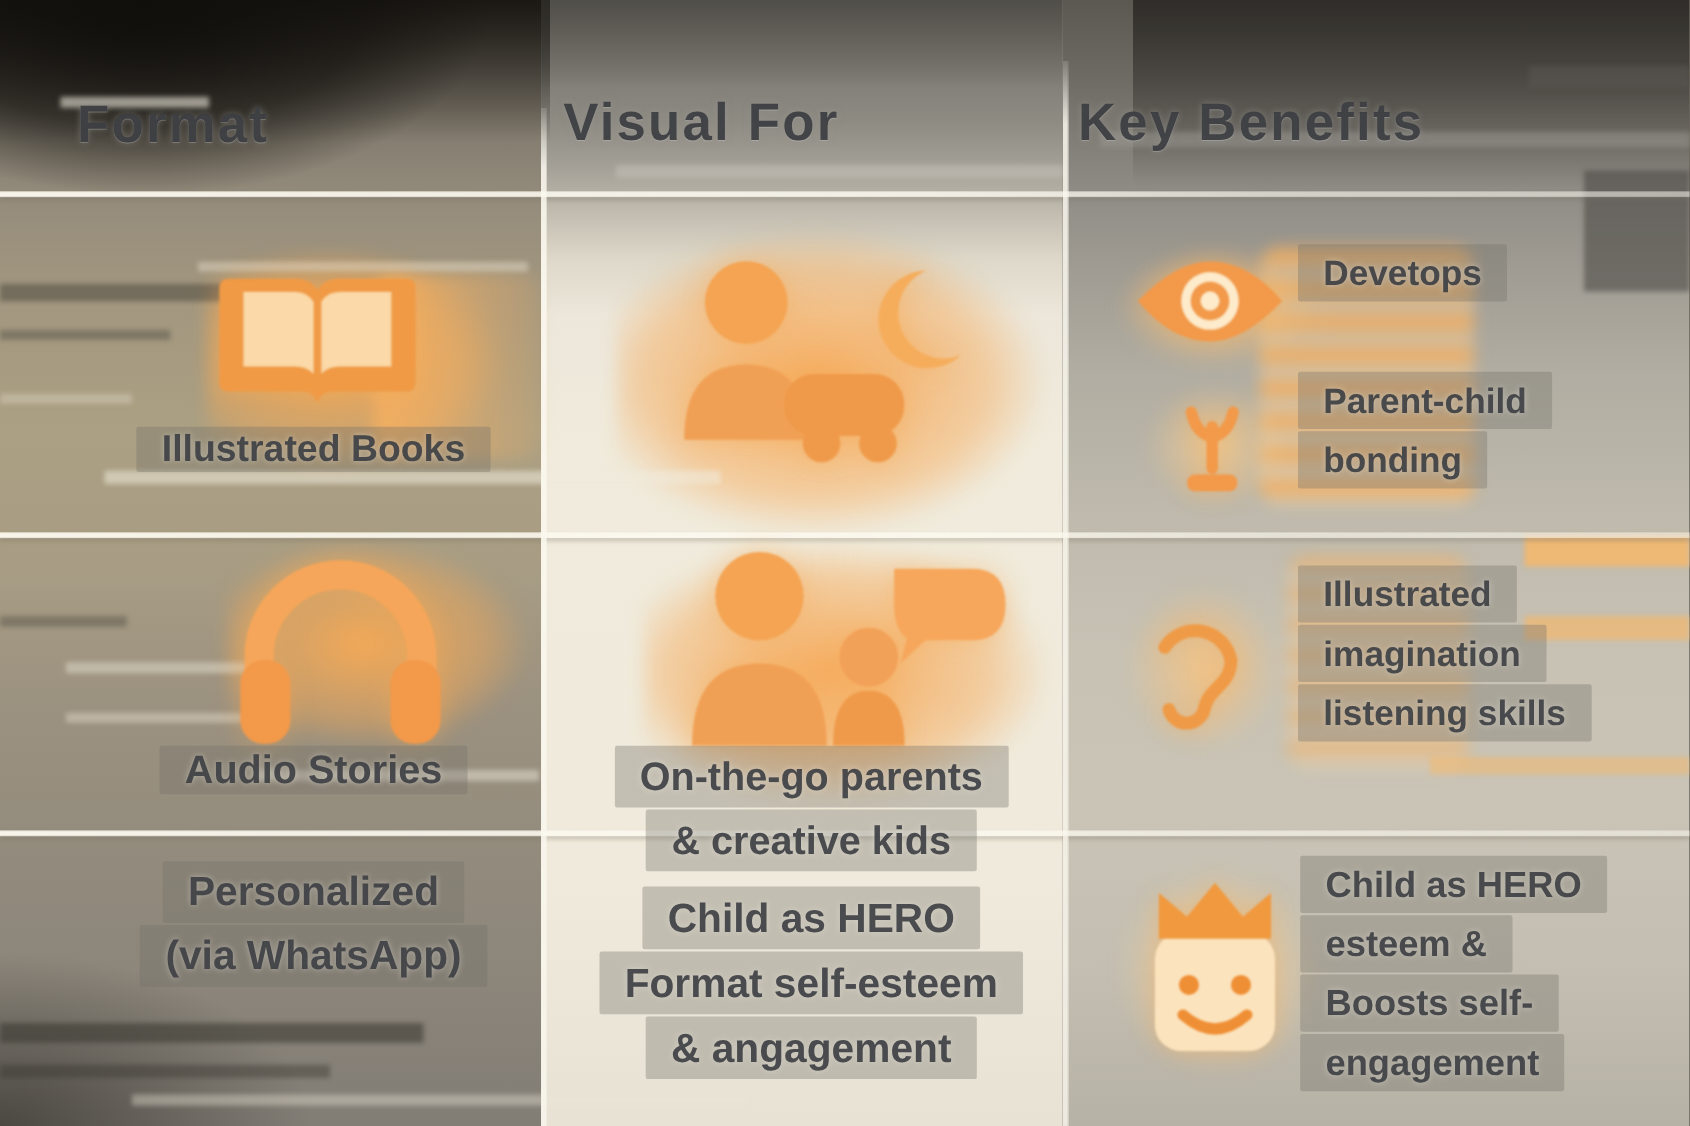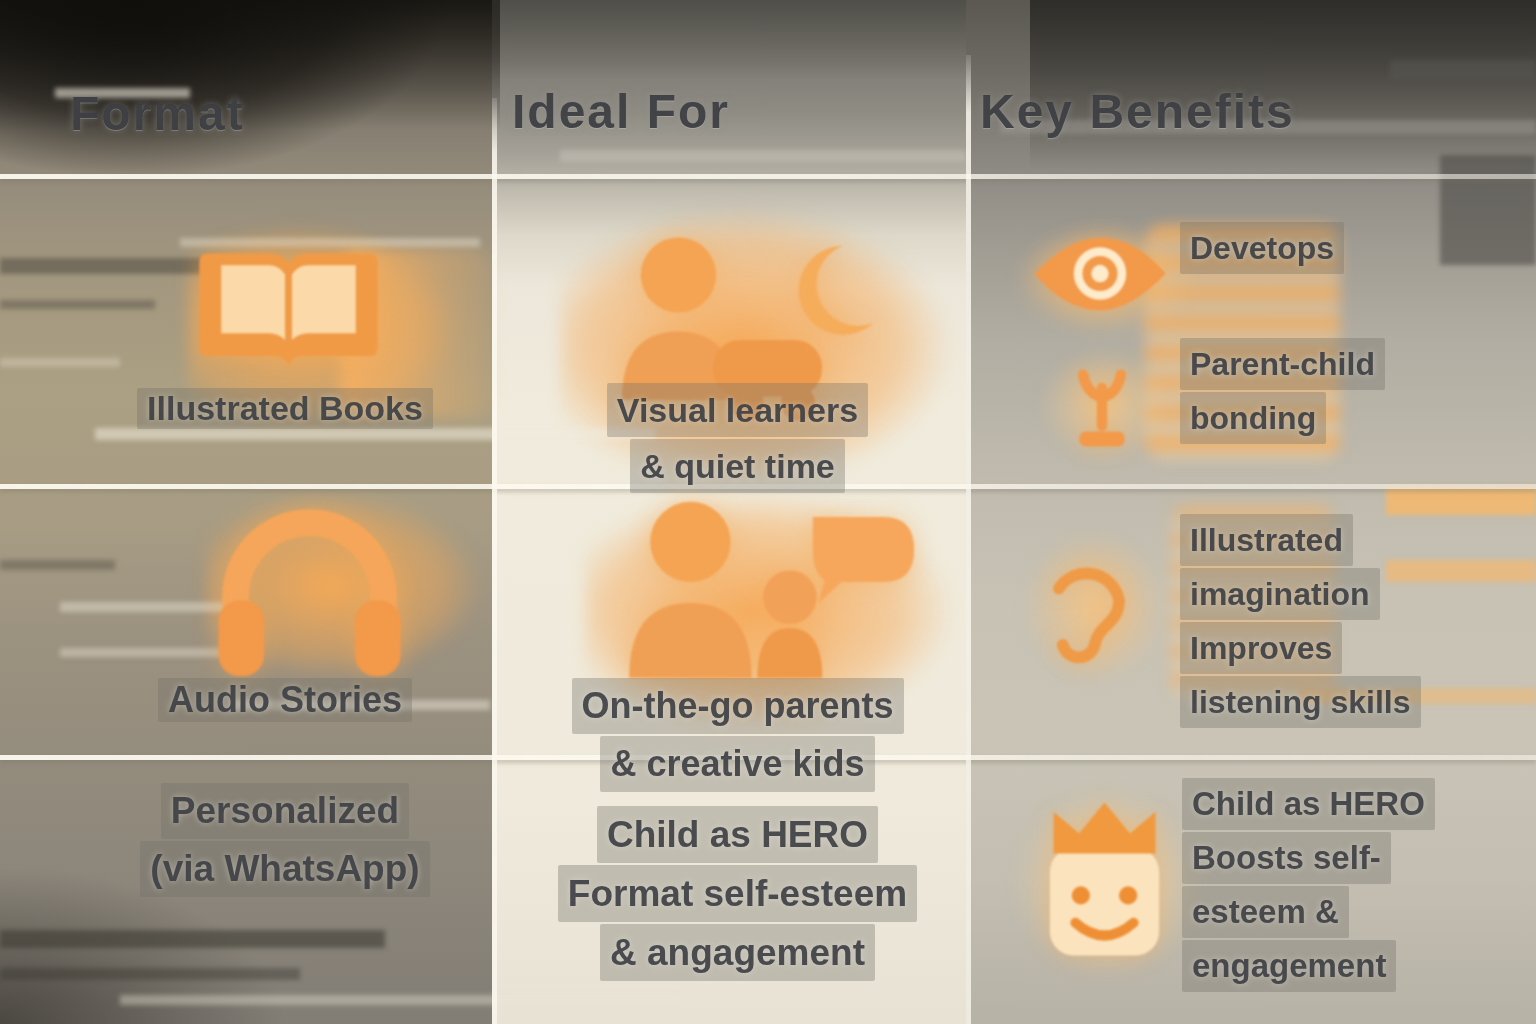--- a/index.html
+++ b/index.html
@@ -57,21 +57,21 @@
     box-shadow:0 3px 4px rgba(120,115,100,.35);}
   .vline{position:absolute;width:5px;
     background:linear-gradient(180deg,rgba(252,249,240,.15) 0%,rgba(252,249,240,.85) 6%,rgba(250,247,238,.8) 100%);}
   
   .hdr{position:absolute;text-align:left;font-size:48px;font-weight:bold;letter-spacing:2px;
     color:rgba(58,60,64,.92);text-shadow:0 0 7px rgba(150,148,142,.55),0 1px 0 rgba(255,255,255,.22);
     filter:blur(.5px);}
   .txt{position:absolute;color:rgba(62,64,68,.92);font-weight:bold;filter:blur(.5px);
     text-shadow:0 0 6px rgba(240,236,226,.45);}
   .center{text-align:center;}
-  .band{background:rgba(116,113,106,.36);padding:1px 10px;border-radius:2px;
+  .band{background:rgba(116,113,106,.36);padding:1px 23px;border-radius:2px;
     box-decoration-break:clone;-webkit-box-decoration-break:clone;display:inline-block;margin:0;}
   .line{display:block;margin-bottom:2px;}
   
   .icon{position:absolute;filter:blur(1.1px) drop-shadow(0 0 12px rgba(246,170,85,.45));}
 </style>
 </head>
 <body>
 
 <div class="stage">
 
@@ -121,45 +121,41 @@
     <div class="streak" style="left:560px;top:150px;width:406px;height:12px;background:rgba(200,196,186,.5)"></div>
   </div>
 
   <div class="hline" style="top:174px"></div>
   <div class="hline" style="top:484px"></div>
   <div class="hline" style="top:755px"></div>
   <div class="vline" style="left:492px;top:98px;height:926px"></div>
   <div class="vline" style="left:966px;top:55px;height:969px"></div>
 
   <div class="hdr" style="left:70px;top:86px;width:420px">Format</div>
-  <div class="hdr" style="left:512px;top:84px;width:430px">Ideal For</div>
+  <div class="hdr" style="left:512px;top:84px;width:430px">Visual For</div>
   <div class="hdr" style="left:980px;top:84px;width:480px">Key Benefits</div>
 
   <svg class="icon" style="left:196px;top:228px" width="185" height="150" viewBox="0 0 220 170">
     <path d="M14 26 h74 q14 0 22 12 q8 -12 22 -12 h74 q10 0 10 10 v102 q0 10 -10 10 h-80 q-12 0 -16 12 q-4 -12 -16 -12 h-80 q-10 0 -10 -10 v-102 q0 -10 10 -10 z" fill="#F09A46"></path>
     <path d="M30 40 h56 q13 0 20 11 v78 q-8 -8 -20 -8 h-56 z" fill="#FBD9A8"></path>
     <path d="M190 40 h-56 q-13 0 -20 11 v78 q8 -8 20 -8 h56 z" fill="#FBD9A8"></path>
     <rect x="106" y="40" width="8" height="92" fill="#F09A46" opacity=".85"></rect>
   </svg>
   <div class="txt center" style="left:75px;top:388px;width:420px;font-size:34px">
     <span class="band">Illustrated Books</span>
   </div>
 
   <svg class="icon" style="left:585px;top:222px" width="310" height="218" viewBox="0 0 360 255">
     <path d="M300 28 a52 52 0 1 0 36 90 a42 42 0 1 1 -36 -90 z" fill="#F5AD5C"></path>
     <circle cx="108" cy="62" r="44" fill="#F4A453"></circle>
     <path d="M42 208 q0 -80 66 -80 q66 0 66 80 z" fill="#F0A055"></path>
     <rect x="148" y="138" width="128" height="66" rx="32" fill="#EF9A4A"></rect>
     <circle cx="188" cy="212" r="20" fill="#EF9A4A"></circle>
     <circle cx="248" cy="212" r="20" fill="#EF9A4A"></circle>
   </svg>
-  <div class="txt center" style="left:515px;top:383px;width:445px;font-size:34px;line-height:52px">
-    <span class="line"><span class="band">Visual learners</span></span>
-    <span class="line"><span class="band">&amp; quiet time</span></span>
-  </div>
 
   <svg class="icon" style="left:1030px;top:232px" width="140" height="84" viewBox="0 0 160 95">
     <path d="M5 47 Q45 6 80 6 Q120 6 155 47 Q115 89 80 89 Q40 89 5 47 Z" fill="#F2994A"></path>
     <circle cx="80" cy="47" r="30" fill="#FDEBCB"></circle>
     <circle cx="80" cy="47" r="20" fill="#F2994A"></circle>
     <circle cx="80" cy="47" r="10" fill="#FDEBCB"></circle>
   </svg>
   <div class="txt" style="left:1180px;top:222px;font-size:32px;line-height:50px">
     <span class="line"><span class="band">Devetops</span></span>
   </div>
@@ -195,21 +191,20 @@
     <span class="line"><span class="band">On-the-go parents</span></span>
     <span class="line"><span class="band">&amp; creative kids</span></span>
   </div>
 
   <svg class="icon" style="left:1032px;top:538px" width="110" height="136" viewBox="0 0 110 140">
     <path d="M26 52 a34 34 0 0 1 62 12 c0 24 -22 26 -25 46 a17 17 0 0 1 -33 0" stroke="#EF9A46" stroke-width="12" stroke-linecap="round" fill="none"></path>
   </svg>
   <div class="txt" style="left:1180px;top:514px;font-size:32px;line-height:50px">
     <span class="line"><span class="band">Illustrated</span></span>
     <span class="line"><span class="band">imagination</span></span>
-    <span class="line"><span class="band">Improves</span></span>
     <span class="line"><span class="band">listening skills</span></span>
   </div>
 
   <div class="txt center" style="left:75px;top:783px;width:420px;font-size:37px;line-height:54px">
     <span class="line"><span class="band">Personalized</span></span>
     <span class="line"><span class="band">(via WhatsApp)</span></span>
   </div>
 
   <div class="txt center" style="left:500px;top:806px;width:475px;font-size:37px;line-height:55px">
     <span class="line"><span class="band">Child as HERO</span></span>
@@ -219,18 +214,18 @@
 
   <svg class="icon" style="left:1022px;top:788px" width="165" height="182" viewBox="0 0 180 200">
     <rect x="30" y="66" width="120" height="118" rx="26" fill="#FBE3BD"></rect>
     <path d="M34 72 V26 L62 50 L90 16 L118 50 L146 26 V72 Z" fill="#F0993F"></path>
     <circle cx="64" cy="118" r="10" fill="#EF8F35"></circle>
     <circle cx="116" cy="118" r="10" fill="#EF8F35"></circle>
     <path d="M58 148 q32 28 64 0" stroke="#EF8F35" stroke-width="11" stroke-linecap="round" fill="none"></path>
   </svg>
   <div class="txt" style="left:1182px;top:778px;font-size:33px;line-height:50px">
     <span class="line"><span class="band">Child as HERO</span></span>
+    <span class="line"><span class="band">esteem &amp;</span></span>
     <span class="line"><span class="band">Boosts self-</span></span>
-    <span class="line"><span class="band">esteem &amp;</span></span>
     <span class="line"><span class="band">engagement</span></span>
   </div>
 
 </div>
 
 </body></html>

